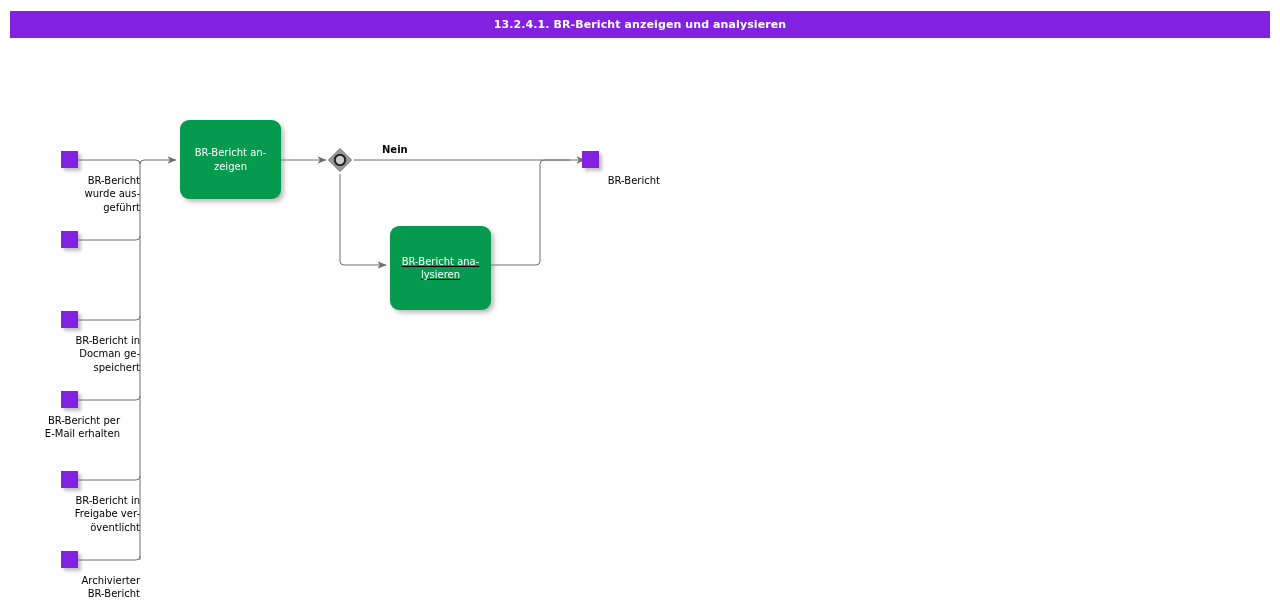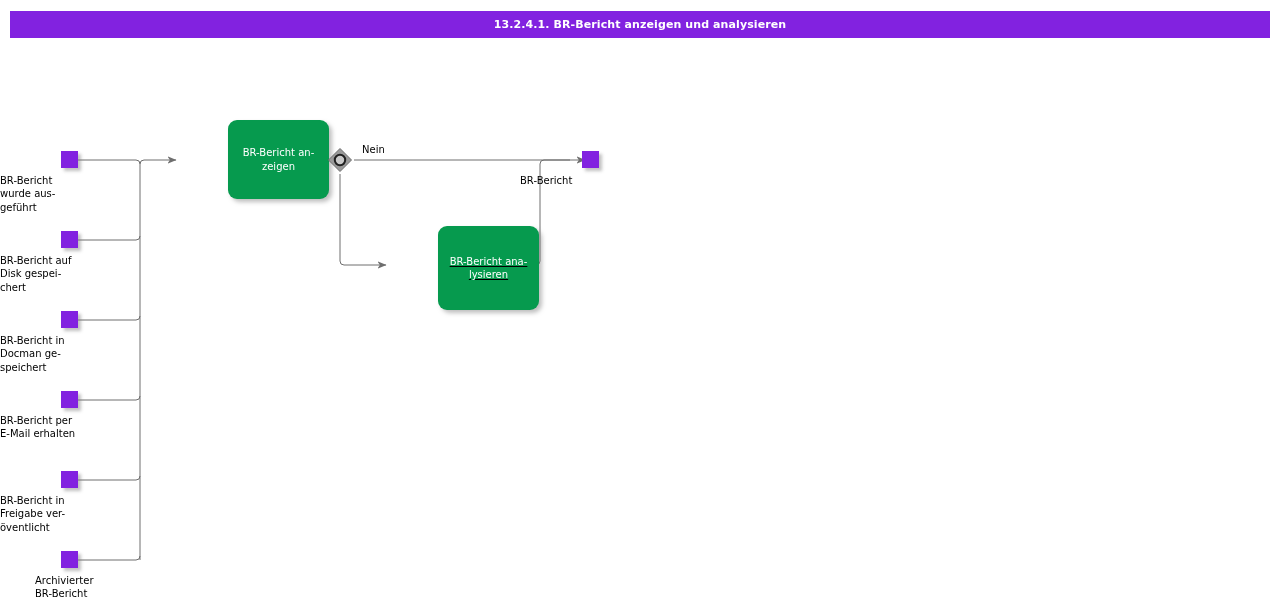--- a/index.html
+++ b/index.html
@@ -56,39 +56,38 @@
   
   .event {
     position: absolute;
     width: 17px;
     height: 17px;
     background: #8222E0;
     box-shadow: 3px 3px 3px rgba(120,120,120,0.45);
   }
   .event-label {
     position: absolute;
-    text-align: left;
+    text-align: right;
     font-size: 10px;
     line-height: 13.3px;
     color: #000000;
     font-family: "DejaVu Sans", sans-serif;
     white-space: pre-line;
   }
 
   
   .task {
     position: absolute;
     background: #069A4E;
     border-radius: 9px;
     box-shadow: 3px 3px 4px rgba(130,130,130,0.5);
     display: flex;
     align-items: center;
     justify-content: center;
     box-sizing: border-box;
-    margin-left: 48px;
   }
   .task-label {
     color: #ffffff;
     font-size: 10px;
     line-height: 13.5px;
     text-align: center;
     font-family: "DejaVu Sans", sans-serif;
     white-space: pre-line;
     padding: 0 6px;
   }
@@ -157,55 +156,52 @@
       <path d="M491,265 L536,265 Q540,265 540,261 L540,164 Q540,160 544,160 L570,160"></path>
     </g>
   </svg>
 
   <div class="event" style="left:61px; top:151px;"></div>
   <div class="event-label" style="left:0px; top:174px; width:140px;">BR-Bericht
 wurde aus-
 geführt</div>
 
   <div class="event" style="left:61px; top:231px;"></div>
-  <div class="event-label" style="left:0px; top:254px; width:140px;">BR-Bericht auf
-Disk gespei-
-chert</div>
 
   <div class="event" style="left:61px; top:311px;"></div>
   <div class="event-label" style="left:0px; top:334px; width:140px;">BR-Bericht in
 Docman ge-
 speichert</div>
 
   <div class="event" style="left:61px; top:391px;"></div>
   <div class="event-label" style="left:0px; top:414px; width:120px;">BR-Bericht per
 E-Mail erhalten</div>
 
   <div class="event" style="left:61px; top:471px;"></div>
   <div class="event-label" style="left:0px; top:494px; width:140px;">BR-Bericht in
 Freigabe ver-
 öventlicht</div>
 
   <div class="event" style="left:61px; top:551px;"></div>
-  <div class="event-label" style="left:0px; top:574px; width:140px;margin-left:35px;">Archivierter
+  <div class="event-label" style="left:0px; top:574px; width:140px;">Archivierter
 BR-Bericht</div>
 
   <div class="task" style="left:180px; top:120px; width:101px; height:79px;">
     <span class="task-label">BR-Bericht an-
 zeigen</span>
   </div>
 
   <div class="gateway" style="left:327px; top:147px;">
     <svg width="26" height="26" viewBox="0 0 26 26" xmlns="http://www.w3.org/2000/svg">
       <polygon points="13,1.5 24.5,13 13,24.5 1.5,13" fill="#9A9A9A" stroke="#6E6E6E" stroke-width="1"></polygon>
       <circle cx="13" cy="13" r="5.2" fill="#C9C9C9" stroke="#202020" stroke-width="2"></circle>
     </svg>
   </div>
 
-  <div class="flow-label" style="left:362px; top:143px;">Nein</div>
+  <div class="flow-label" style="left:382px; top:143px;font-weight:bold;">Nein</div>
 
   <div class="task" style="left:390px; top:226px; width:101px; height:84px;text-decoration:underline;">
     <span class="task-label">BR-Bericht ana-
 lysieren</span>
   </div>
 
   <div class="event" style="left:582px; top:151px;"></div>
   <div class="event-label" style="left:520px; top:174px; width:140px;">BR-Bericht</div>
 
 </div>

